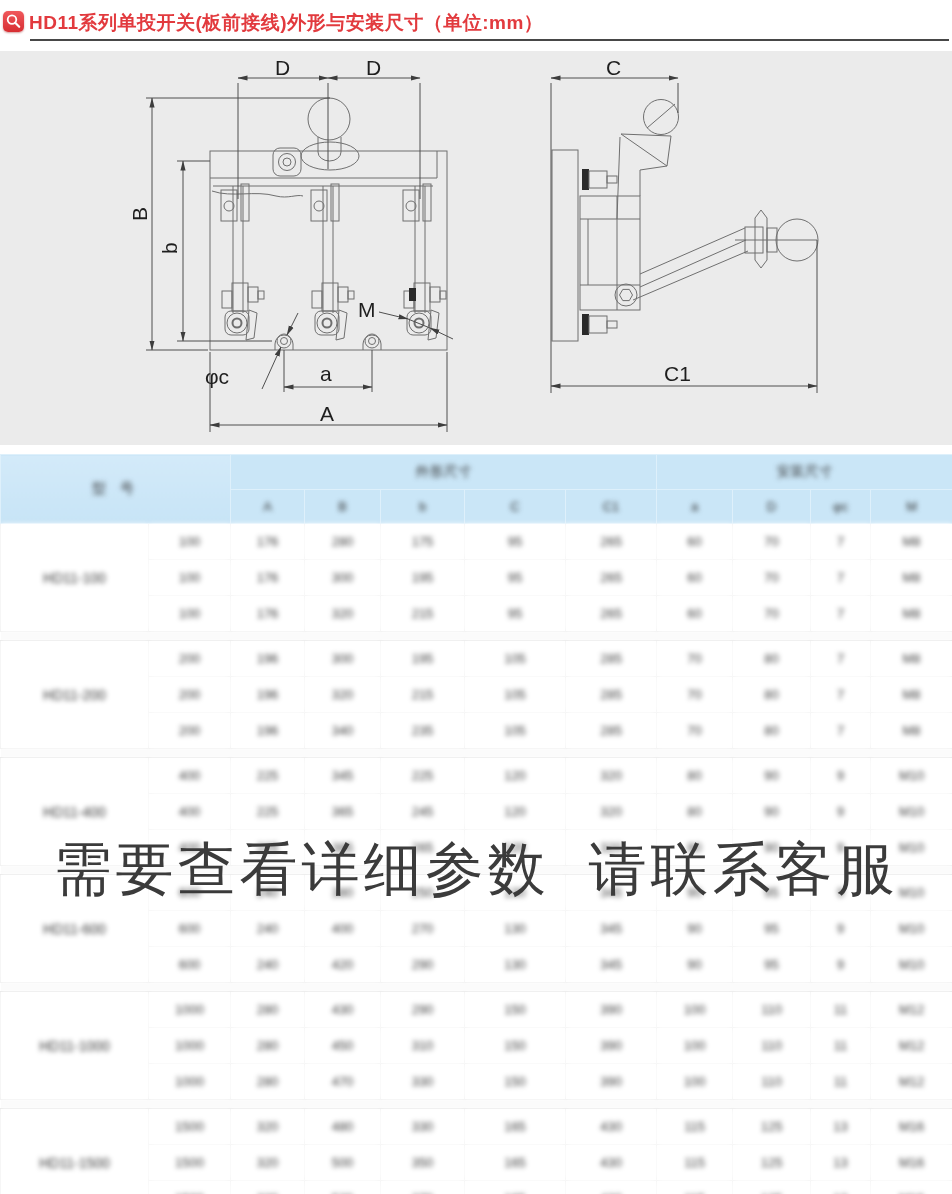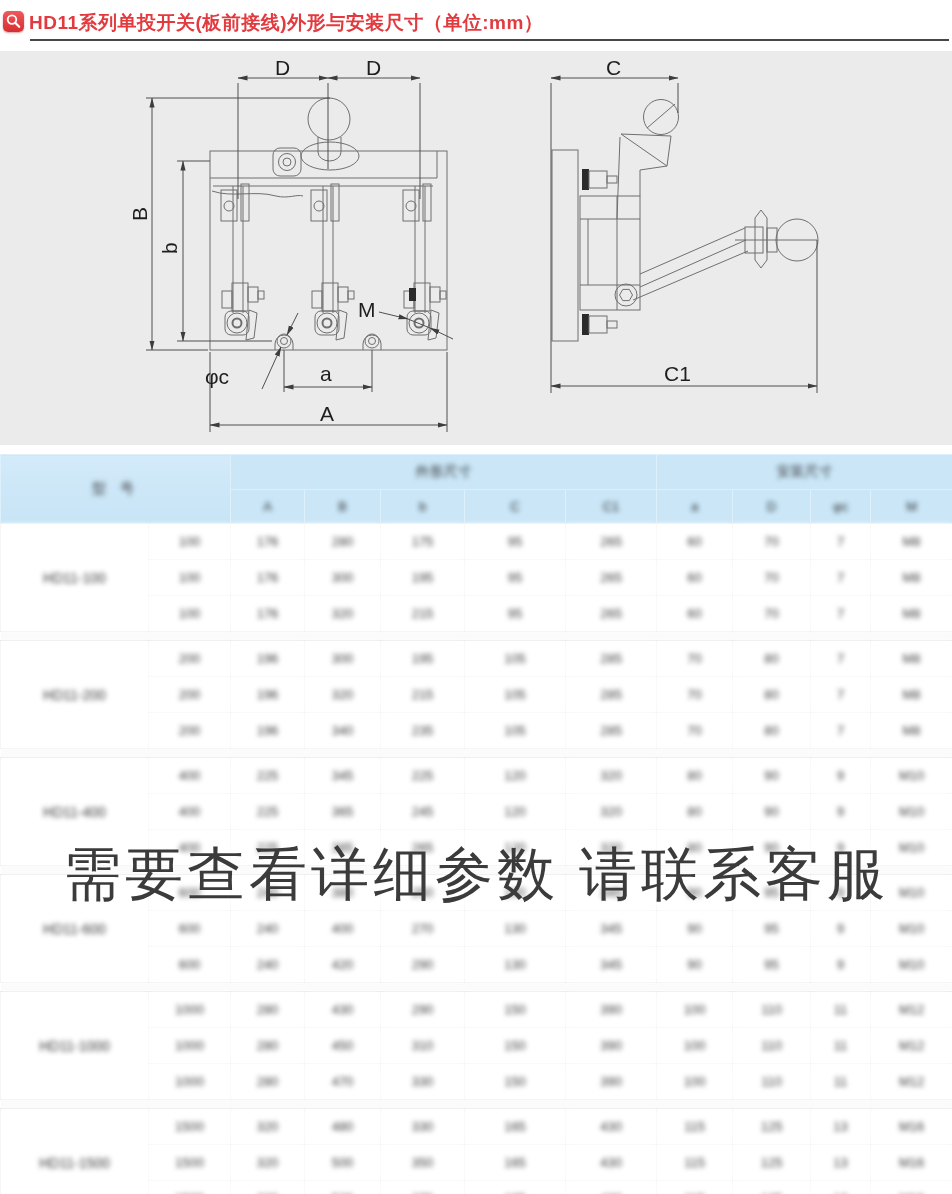--- a/index.html
+++ b/index.html
@@ -26,21 +26,21 @@
     font-size:13px;color:#3c3c3c;height:35px;padding:0;background:#fff;}
   tbody td.model{font-size:14px;color:#383838;}
   tr.sep td{height:8px;background:#fbfbfb;border-left:none;border-right:none;
     border-top:1px solid #e6e6e6;border-bottom:1px solid #e6e6e6;}
   .bl2{filter:blur(2.4px);}
   .bl25{filter:blur(2.5px);}
   .bl3{filter:blur(2.9px);}
 
   
   .watermark{position:absolute;top:834px;left:0;width:952px;text-align:center;z-index:6;
-    font-size:58px;line-height:64px;color:#3b3b3b;letter-spacing:4px;white-space:nowrap;pointer-events:none;}
+    font-size:58px;line-height:64px;color:#3b3b3b;letter-spacing:4px;white-space:nowrap;pointer-events:none;font-family:Liberation Mono, monospace;}
 
   .bottom-strip{position:absolute;top:1186px;left:0;width:952px;height:8px;background:#e4e4e4;z-index:5;}
 </style>
 </head>
 <body>
 
 <div class="page">
 
   <div class="titlebar">
     <div class="title-icon">

